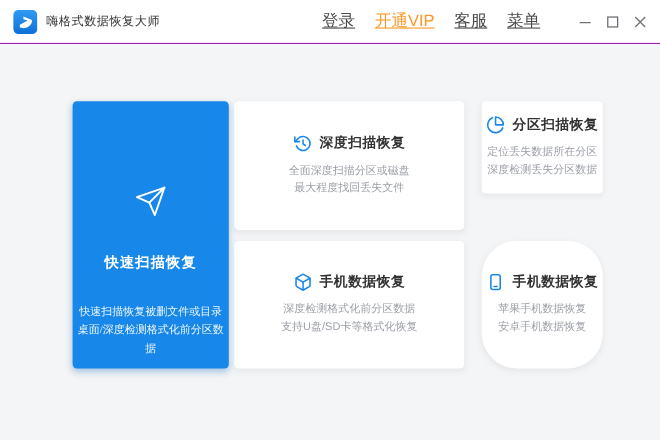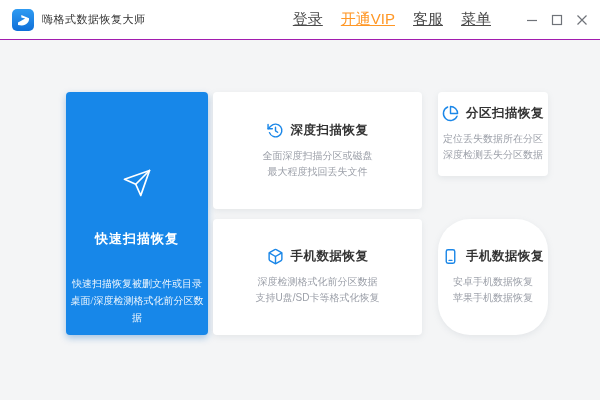--- a/index.html
+++ b/index.html
@@ -166,19 +166,19 @@
       <div class="title-row">
         <span class="cicon">
           <svg width="17" height="17" viewBox="0 0 24 24" fill="none" stroke="#1b87e8" stroke-width="2" stroke-linecap="round" stroke-linejoin="round">
             <rect x="6" y="2.5" width="12" height="19" rx="2.5"></rect>
             <line x1="10" y1="17.5" x2="14" y2="17.5"></line>
           </svg>
         </span>
         <h3>手机数据恢复</h3>
       </div>
       <div class="wdesc">
+        <div>苹果手机数据恢复</div>
         <div>安卓手机数据恢复</div>
-        <div>苹果手机数据恢复</div>
       </div>
     </section>
 
   </main>
 </div>
 
 </body></html>

